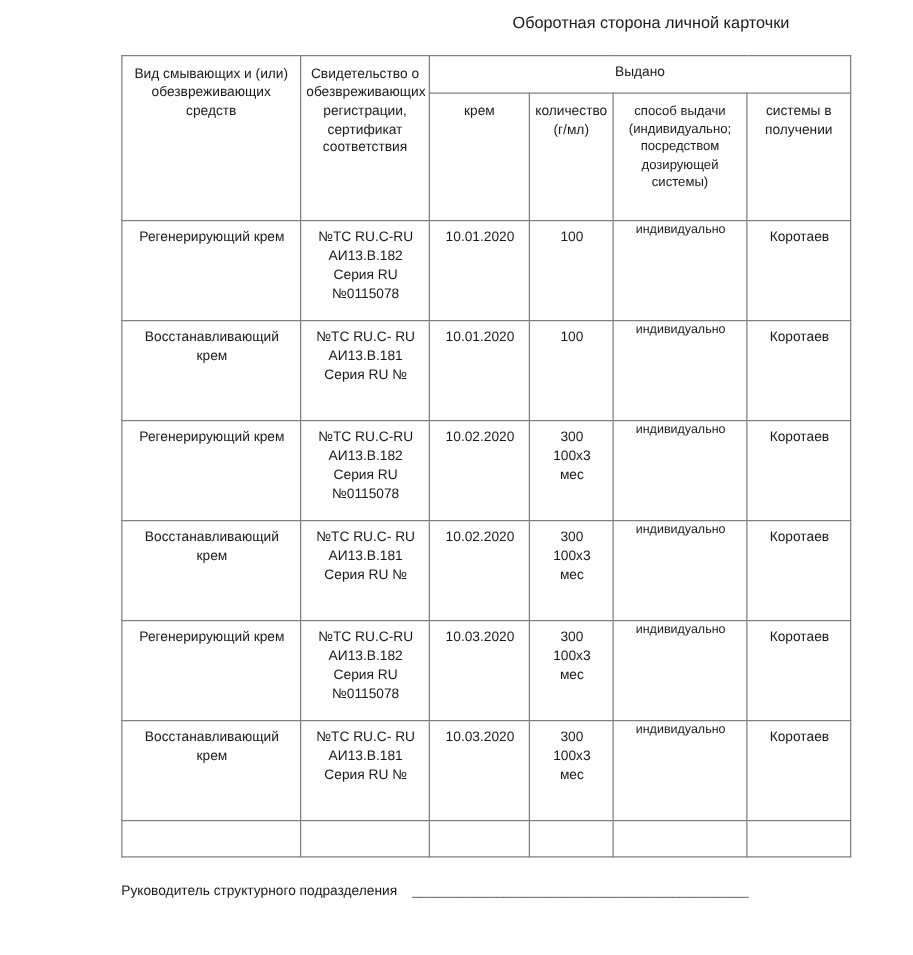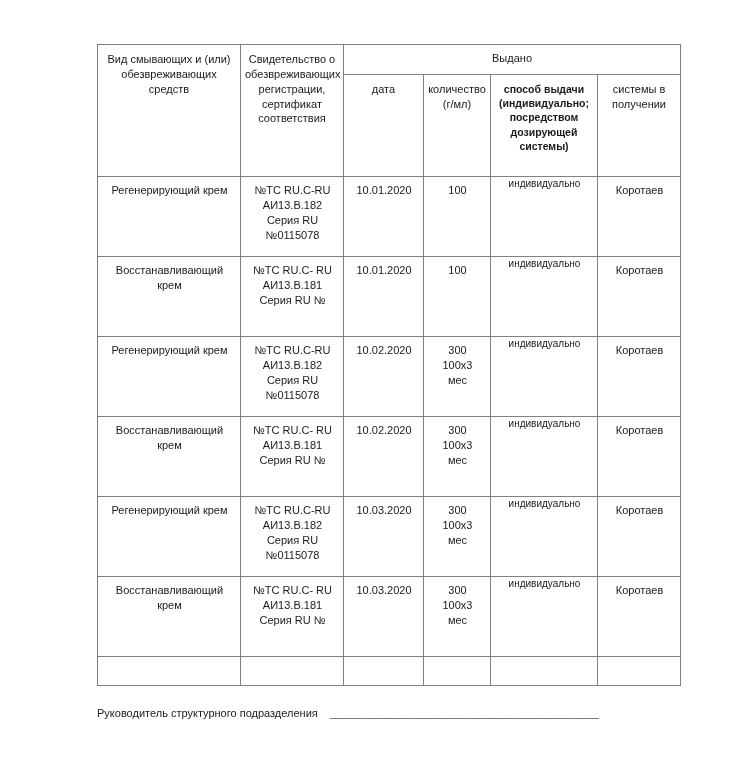--- a/index.html
+++ b/index.html
@@ -35,21 +35,21 @@
     line-height: 1.35;
     font-weight: 400;
   }
   th {
     text-align: center;
     padding: 7px 4px 2px;
   }
   thead tr.head-top { height: 30px; }
   thead tr.head-sub { height: 102px; }
   th.th-issued { padding-top: 6px; }
-  th.th-method { font-size: 10.5px; font-weight: bold; }
+  th.th-method { font-size: 10.5px; }
   tbody tr { height: 80px; }
   tbody tr.empty { height: 29px; }
   td { padding: 6px 7px 4px 8px; text-align: center; }
   td.cell-cert, td.cell-qty { white-space: pre-line; margin-top: 40px; }
   td.cell-method { font-size: 10px; padding-top: 0; }
   td.cell-receipt { }
   .footer {
     position: absolute;
     left: 97px; top: 707px;
     font-size: 11px;
@@ -59,38 +59,39 @@
     margin-left: 12px;
     letter-spacing: 0;
     color: #4d4d4d;
   }
 </style>
 </head>
 <body>
 
 <div class="page">
 
+  <div class="title">Оборотная сторона личной карточки</div>
 
   <table class="card-table">
     <colgroup>
       <col style="width:143px">
       <col style="width:103px">
       <col style="width:80px">
       <col style="width:67px">
       <col style="width:107px">
       <col style="width:83px">
     </colgroup>
     <thead>
       <tr class="head-top">
         <th rowspan="2">Вид смывающих и (или) обезвреживающих средств</th>
         <th rowspan="2">Свидетельство о обезвреживающих регистрации, сертификат соответствия</th>
         <th colspan="4" class="th-issued">Выдано</th>
       </tr>
       <tr class="head-sub">
-        <th>дата</th>
+        <th>крем</th>
         <th>количество (г/мл)</th>
         <th class="th-method">способ выдачи (индивидуально; посредством дозирующей системы)</th>
         <th>системы в получении</th>
       </tr>
     </thead>
     <tbody>
       <tr>
         <td class="cell-type">Регенерирующий крем</td>
         <td class="cell-cert">№ТС RU.C-RU
 АИ13.В.182

